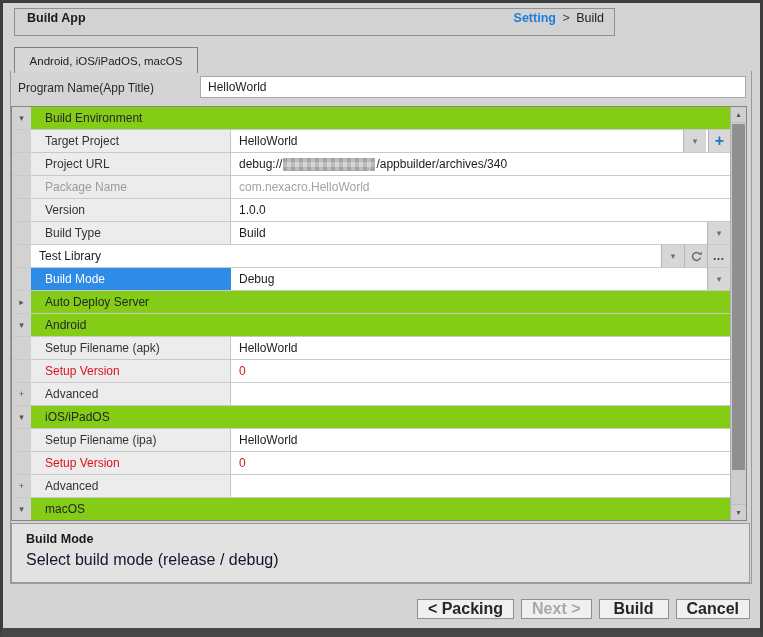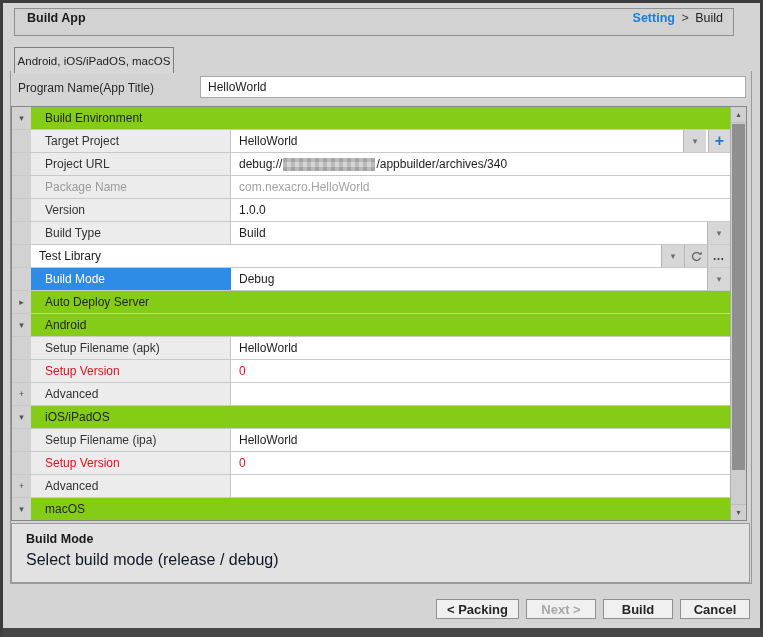--- a/index.html
+++ b/index.html
@@ -8,34 +8,34 @@
 
   .window {
     position:relative; width:763px; height:637px;
     background:#d4d4d4;
     border:3px solid #3d3d3d; border-bottom:9px solid #474747;
     overflow:hidden;
   }
 
   
   .titlebar {
-    position:absolute; left:11px; top:5px; width:720px; height:28px;
+    position:absolute; left:11px; top:5px; width:601px; height:28px;
     border:1px solid #8f8f8f; background:#d2d2d2;
     display:flex; align-items:center; justify-content:space-between;
     padding:0 10px 8px 12px;
   }
   .titlebar .title { font-size:12.5px; font-weight:bold; color:#1a1a1a; }
   .crumbs { font-size:12.5px; color:#333;margin-left:10px; }
   .crumbs .link { color:#1b7fd9; font-weight:bold; cursor:pointer; }
   .crumbs .sep { margin:0 3px; color:#444; }
   .crumbs .cur { color:#222; }
 
   
   .tab {
-    position:absolute; left:11px; top:44px; width:160px; height:26px;
+    position:absolute; left:11px; top:44px; width:184px; height:26px;
     border:1px solid #7f7f7f; border-bottom:none; background:#d7d7d7;
     font-size:11.5px; color:#222;
     display:flex; align-items:center; justify-content:center; z-index:3;
   }
 
   
   .tab-panel {
     position:absolute; left:7px; top:68px; width:742px; height:513px;
     border:1px solid #9a9a9a; border-top:none; background:#d4d4d4;
   }
@@ -116,21 +116,21 @@
     border:1px solid #9a9a9a; background:#e2e2e2; padding:8px 0 0 14px;
   }
   .desc .d-title { font-size:12.5px; font-weight:bold; color:#1a1a1a; margin-bottom:5px; }
   .desc .d-text { font-size:16px; color:#0f172a; }
 
   
   .btnbar { position:absolute; top:596px; right:10px; display:flex; gap:7px; }
   .btn {
     min-width:70px; height:20px; padding:0 10px;
     background:#f0f0f0; border:1px solid #909090;
-    font-family:"Liberation Sans",sans-serif; font-size:13px; font-weight:bold; color:#262626;
+    font-family:"Liberation Sans",sans-serif; font-size:16px; font-weight:bold; color:#262626;
     display:flex; align-items:center; justify-content:center; cursor:pointer;
   }
   .btn.disabled { color:#a8a8a8; cursor:default; }
 </style>
 </head>
 <body>
 
 <div class="window">
 
   <div class="titlebar">

